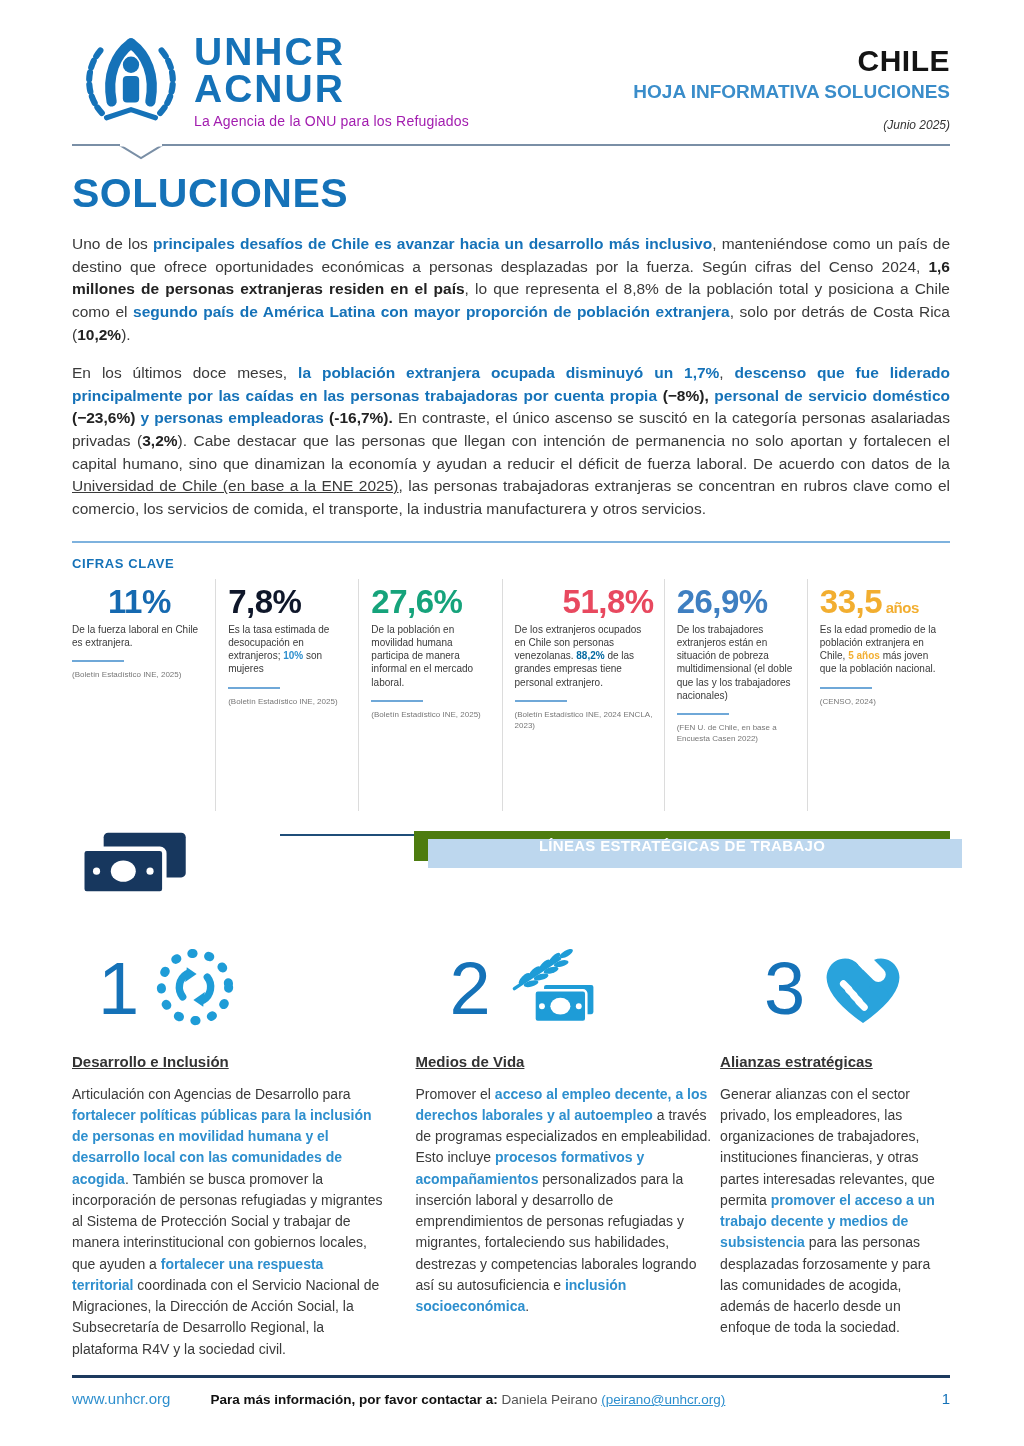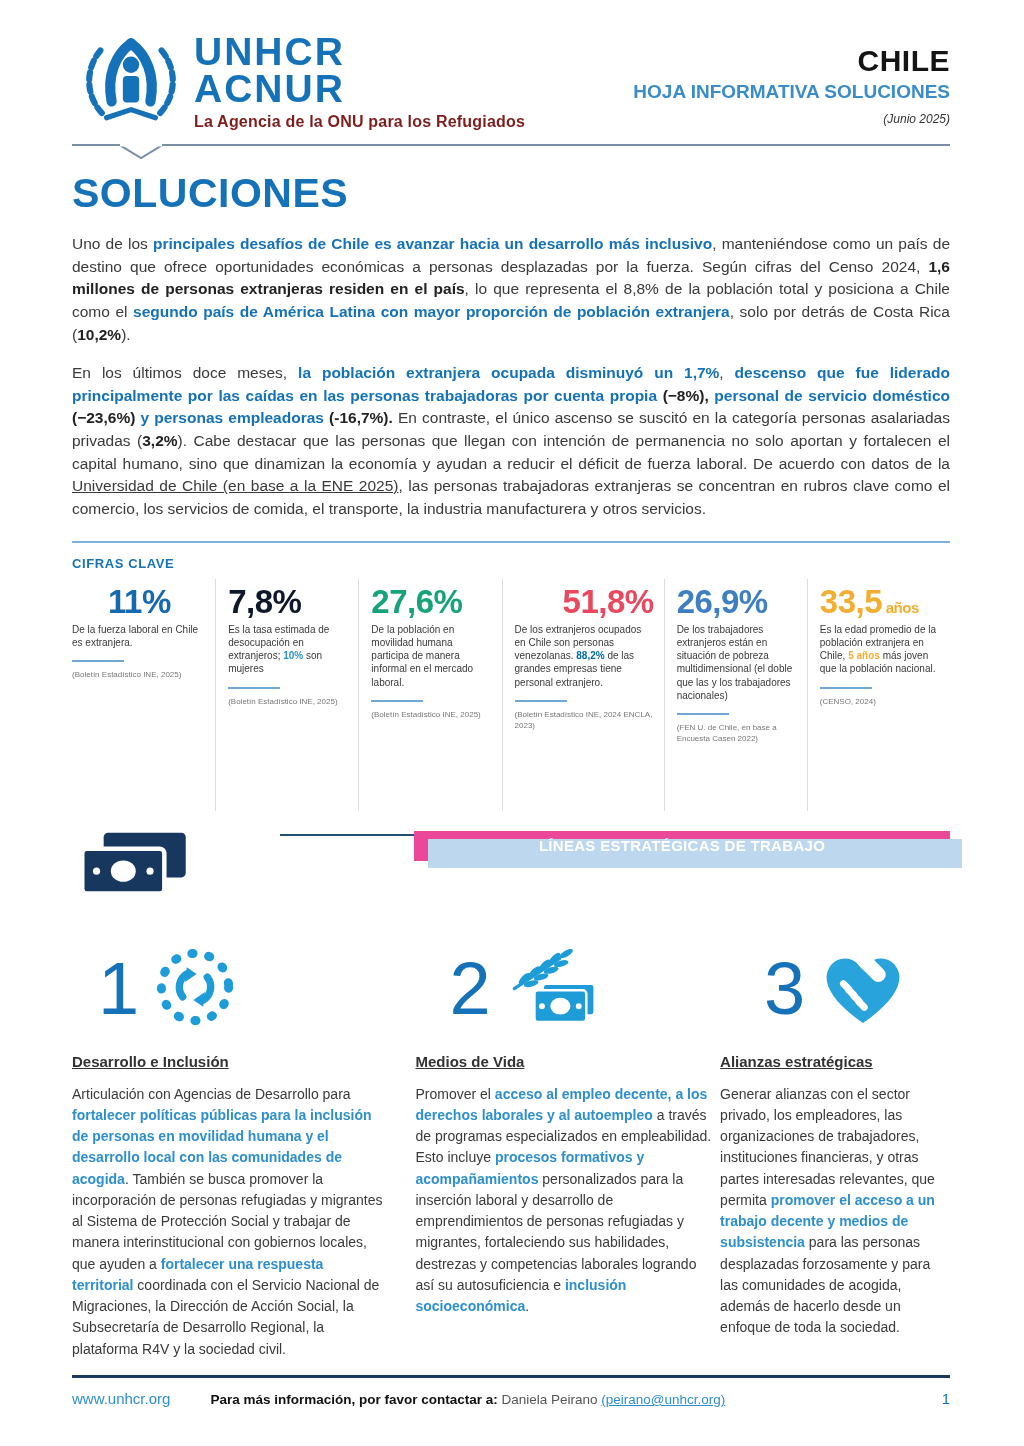--- a/index.html
+++ b/index.html
@@ -5,25 +5,25 @@
   * { margin:0; padding:0; box-sizing:border-box; }
   body { background:#e8e8e8; font-family:"Liberation Sans", sans-serif; }
   .page { width:1024px; height:1446px; background:#fff; position:relative; overflow:hidden; margin:0 auto; }
   .content { padding:0 74px 0 72px; }
 
   
   .header { display:flex; justify-content:space-between; align-items:flex-start; padding:28px 74px 0 80px; }
   .logo-block { display:flex; gap:12px; }
   .logo-text { margin-top:6px; }
   .logo-line { font-size:39px; font-weight:bold; color:#1572B8; line-height:0.94; letter-spacing:2px; }
-  .logo-tagline { font-size:16px; font-weight:bold; color:#7f1d1d; margin-top:6px; letter-spacing:0.2px; }
+  .logo-tagline { font-size:14px; font-weight:normal; color:#a21caf; margin-top:6px; letter-spacing:0.2px; }
   .header-right { text-align:right; margin-top:16px; }
   .country { font-size:30px; font-weight:bold; color:#141414; letter-spacing:0.5px; }
   .subtitle { font-size:19px; font-weight:bold; color:#3A8DCA; margin-top:3px; }
-  .date { font-size:12px; font-style:italic; color:#333; margin-top:9px; }
+  .date { font-size:12px; font-style:italic; color:#333; margin-top:15px; }
 
   
   .rule-row { position:relative; margin:10px 74px 0 72px; border-top:2px solid #7A8FA6; }
   .chevron { position:absolute; left:46px; top:-2px; }
 
   
   .doc-title { margin-top:24px; font-size:41px; font-weight:bold; color:#1572B8; letter-spacing:0.5px; }
   .body-text { margin-top:16px; font-size:15.5px; line-height:1.46; color:#3A3A3A; text-align:justify; }
 
   .seg-n  { }
@@ -43,21 +43,21 @@
   .stat-value { font-size:33px; font-weight:bold; letter-spacing:-0.5px; white-space:nowrap; }
   .stat-suffix { font-size:15px; }
   .stat-desc { margin-top:2px; font-size:10px; line-height:1.33; color:#3A3A3A; }
   .stat-rule { width:52px; border-top:2px solid #6FA8D8; margin:11px 0 7px; }
   .stat-source { font-size:8px; color:#777; line-height:1.4; }
 
   
   .banner-row { display:flex; align-items:flex-start; margin:20px 74px 0 80px; }
   .money-icon-wrap { flex:0 0 auto; }
   .connector { flex:1; border-top:2px solid #1F4E79; margin-left:92px; margin-top:3px; }
-  .banner { flex:0 0 536px; background:#ec4899; color:#fff; font-weight:bold; font-size:15px;
+  .banner { flex:0 0 536px; background:#4d7c0f; color:#fff; font-weight:bold; font-size:15px;
             text-align:center; padding:6px 0 7px; position:relative; z-index:1; letter-spacing:0.3px; }
   .banner::after { content:""; position:absolute; left:14px; top:8px; right:-12px; bottom:-7px;
                    background:#BDD7EE; z-index:-1; }
 
   
   .work-row { display:flex; margin:40px 74px 0 72px; }
   .wcol1 { width:318px; margin-right:27px; }
   .wcol2 { width:298px; margin-right:8px; }
   .wcol3 { width:231px; }
   .numicon { display:flex; align-items:center; gap:15px; height:96px; }

